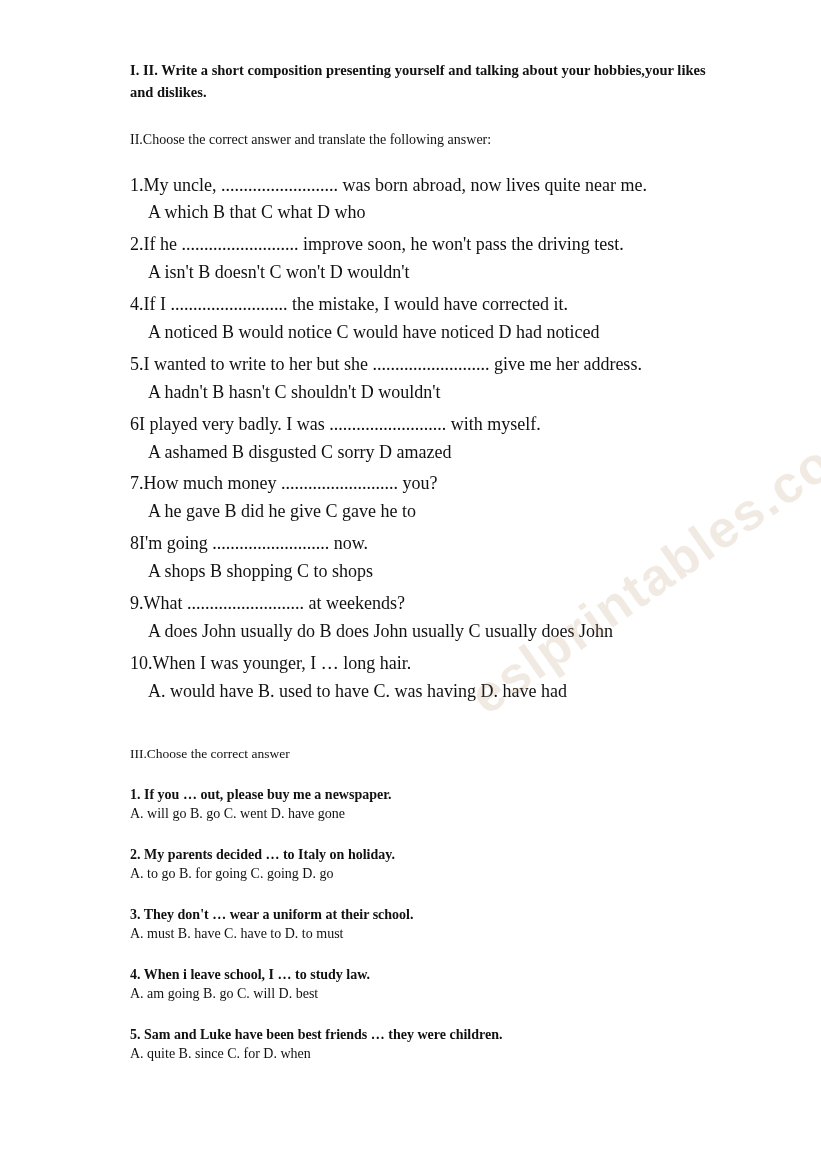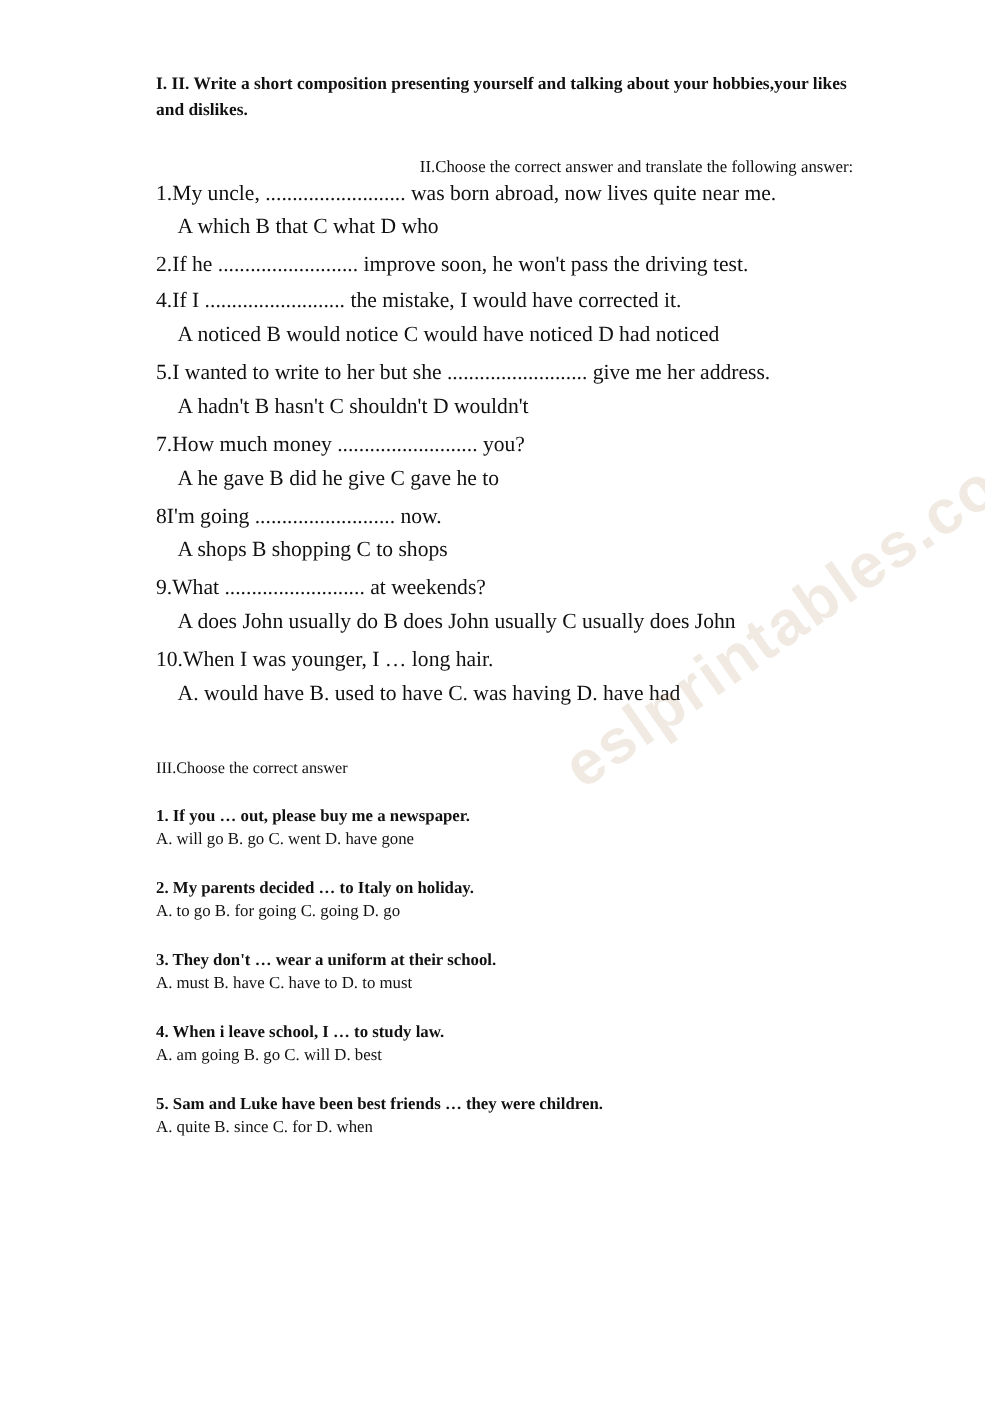--- a/index.html
+++ b/index.html
@@ -56,22 +56,21 @@
       font-size: 14.5px;
       line-height: 1.5;
     }
 
     .section-ii {
       margin-bottom: 14px;
     }
 
     .section-header {
       font-size: 14px;
-      margin-bottom: 0;
-      text-align: right;
+      margin-bottom: 24px;
     }
 
     .questions-list {
       font-size: 18px;
       line-height: 1.55;
     }
 
     .q-item {
       margin-bottom: 2px;
       padding-left: 0;
@@ -133,28 +132,33 @@
 
   <div class="section-ii">
     <p class="section-header">II.Choose the correct answer and translate the following answer:</p>
     <div class="questions-list" id="sec2-questions">
         <div class="q-item">
           <span class="q-text">1.My uncle, .......................... was born abroad, now lives quite near me.</span>
           <span class="q-options">A which  B that  C what  D who</span>
         </div>
         <div class="q-item">
           <span class="q-text">2.If he .......................... improve soon, he won't pass the driving test.</span>
+          <span class="q-options">A isn't B doesn't C won't D wouldn't</span>
         </div>
         <div class="q-item">
           <span class="q-text">4.If I .......................... the mistake, I would have corrected it.</span>
           <span class="q-options">A noticed B would notice  C would have noticed  D had noticed</span>
         </div>
         <div class="q-item">
           <span class="q-text">5.I wanted to write to her but she .......................... give me her address.</span>
           <span class="q-options">A hadn't B hasn't C shouldn't D wouldn't</span>
+        </div>
+        <div class="q-item">
+          <span class="q-text">6I played very badly. I was .......................... with myself.</span>
+          <span class="q-options">A ashamed B disgusted C sorry D amazed</span>
         </div>
         <div class="q-item">
           <span class="q-text">7.How much money .......................... you?</span>
           <span class="q-options">A he gave B did he give C gave he to</span>
         </div>
         <div class="q-item">
           <span class="q-text">8I'm going .......................... now.</span>
           <span class="q-options">A shops B shopping  C to shops</span>
         </div>
         <div class="q-item">

